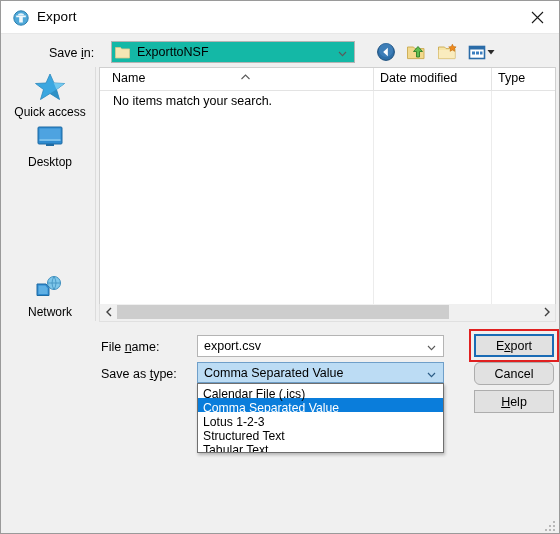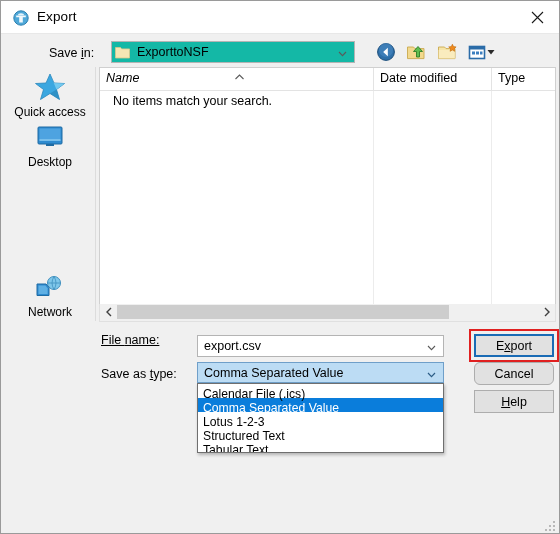--- a/index.html
+++ b/index.html
@@ -340,21 +340,21 @@
           <path d="M2 10 L11 10 L14 13.5 L14 21.5 L2 21.5 z" fill="#2e8bd0" stroke="#1e6ba3" stroke-width="1"></path>
           <path d="M3.5 11.5 L10.4 11.5 L12.6 14.2 L12.6 20 L3.5 20 z" fill="#5fb0e4"></path>
         </svg>
       </div>
       <div class="plabel">Network</div>
     </div>
   </div>
 
   <div class="listframe">
     <div class="colhead">
-      <div class="col" style="left:0; width:273px;font-style:italic;">
+      <div class="col" style="left:6px; width:273px;">
         <span>Name</span>
         <span class="sortchev" style="left:134px;">
           <svg width="11" height="8" viewBox="0 0 11 8">
             <path d="M1.5 6 L5.5 2 L9.5 6" stroke="#5a5a5a" stroke-width="1.1" fill="none"></path>
           </svg>
         </span>
       </div>
       <div class="col sep" style="left:273px; width:118px;">
         <span>Date modified</span>
       </div>
@@ -378,21 +378,21 @@
     <div class="sb-track">
       <div class="sb-thumb"></div>
     </div>
     <div class="sb-arrow right">
       <svg width="8" height="10" viewBox="0 0 8 10">
         <path d="M2 1 L6 5 L2 9" stroke="#404040" stroke-width="1.4" fill="none"></path>
       </svg>
     </div>
   </div>
 
-  <div class="frow-label" style="left:100px; top:332px;text-decoration:underline;">
+  <div class="frow-label" style="left:100px; top:339px;">
     <span>File </span><u>n</u><span>ame:</span>
   </div>
   <div class="fname-box">
     <span class="fname-text">export.csv</span>
     <span class="combo-arrow">
       <svg width="13" height="13" viewBox="0 0 13 13">
         <path d="M3 5 L6.5 8.6 L10 5" stroke="#5a5a5a" stroke-width="1.1" fill="none"></path>
       </svg>
     </span>
   </div>

